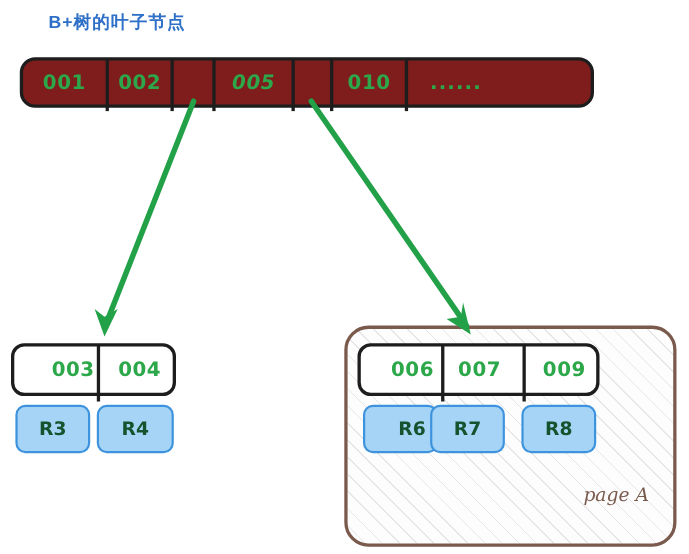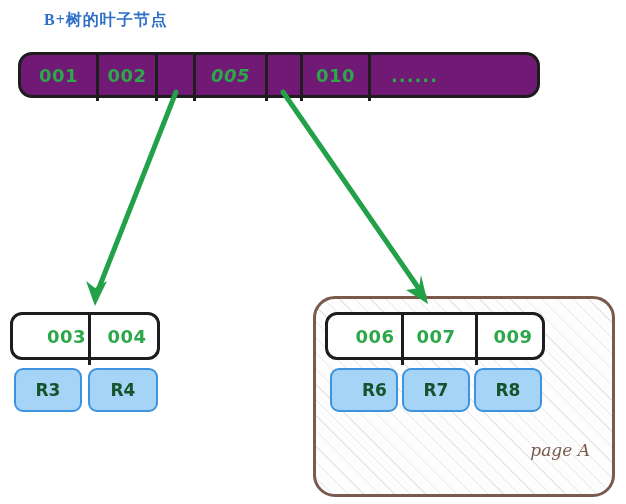--- a/index.html
+++ b/index.html
@@ -21,35 +21,35 @@
 
   
   #diagram-title {
     position: absolute;
     left: 44px;
     top: 10px;
     font-size: 16px;
     font-weight: 700;
     color: #2e6fc7;
     letter-spacing: 1px;
-    font-family: Liberation Serif, serif;
+    font-family: Liberation Sans, sans-serif;
     white-space: nowrap;
   }
 
   
   #leaf-node-row {
     position: absolute;
     left: 18px;
     top: 52px;
     width: 522px;
     height: 46px;
     border: 3px solid #1d1d1d;
     border-radius: 14px;
     box-sizing: border-box;
-    background: #701a75;
+    background: #7f1d1d;
   }
   .leaf-cell {
     position: absolute;
     top: 0;
     height: 100%;
     box-sizing: border-box;
     display: flex;
     align-items: center;
     justify-content: center;
     color: #2ca84a;
@@ -201,21 +201,21 @@
 
   <div class="key-node" style="left:325px;top:312px;width:220px;height:48px;">
     <div class="key-cell" style="left:0px;width:94px;">006</div>
     <div class="key-divider" style="left:73px;height:52px;"></div>
     <div class="key-cell" style="left:76px;width:64px;">007</div>
     <div class="key-divider" style="left:147px;height:52px;"></div>
     <div class="key-cell" style="left:150px;width:70px;text-align:right;">009</div>
   </div>
 
   <div class="record-box" style="left:330px;top:368px;width:68px;height:44px;padding-left:21px;">R6</div>
-  <div class="record-box" style="left:402px;top:368px;width:68px;height:44px;">R7</div>
+  <div class="record-box" style="left:391px;top:368px;width:68px;height:44px;">R7</div>
   <div class="record-box" style="left:474px;top:368px;width:68px;height:44px;">R8</div>
 
   <svg id="arrow-layer" viewBox="0 0 626 504">
 
     <g>
       <line x1="176" y1="92" x2="95" y2="298" stroke="#23a148" stroke-width="5" stroke-linecap="round"></line>
       <path d="M 95 306 L 86 281 L 95 288 L 107 281 Z" fill="#23a148"></path>
     </g>
 
     <g>

